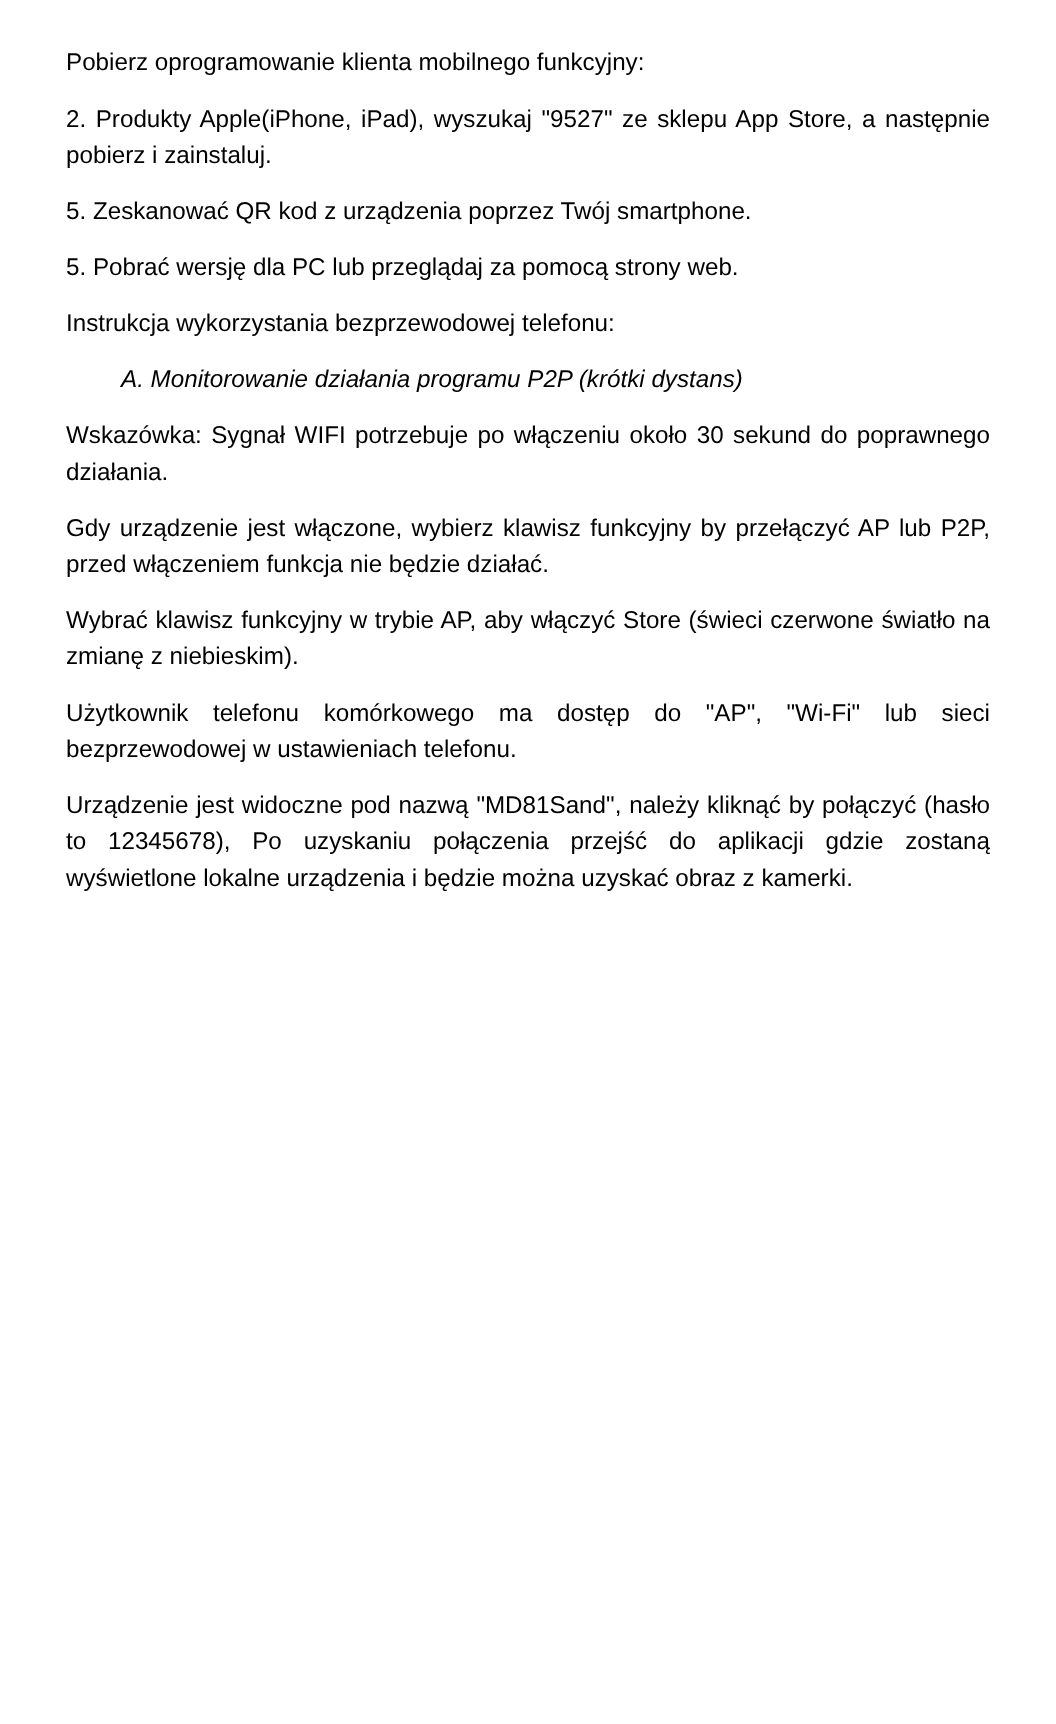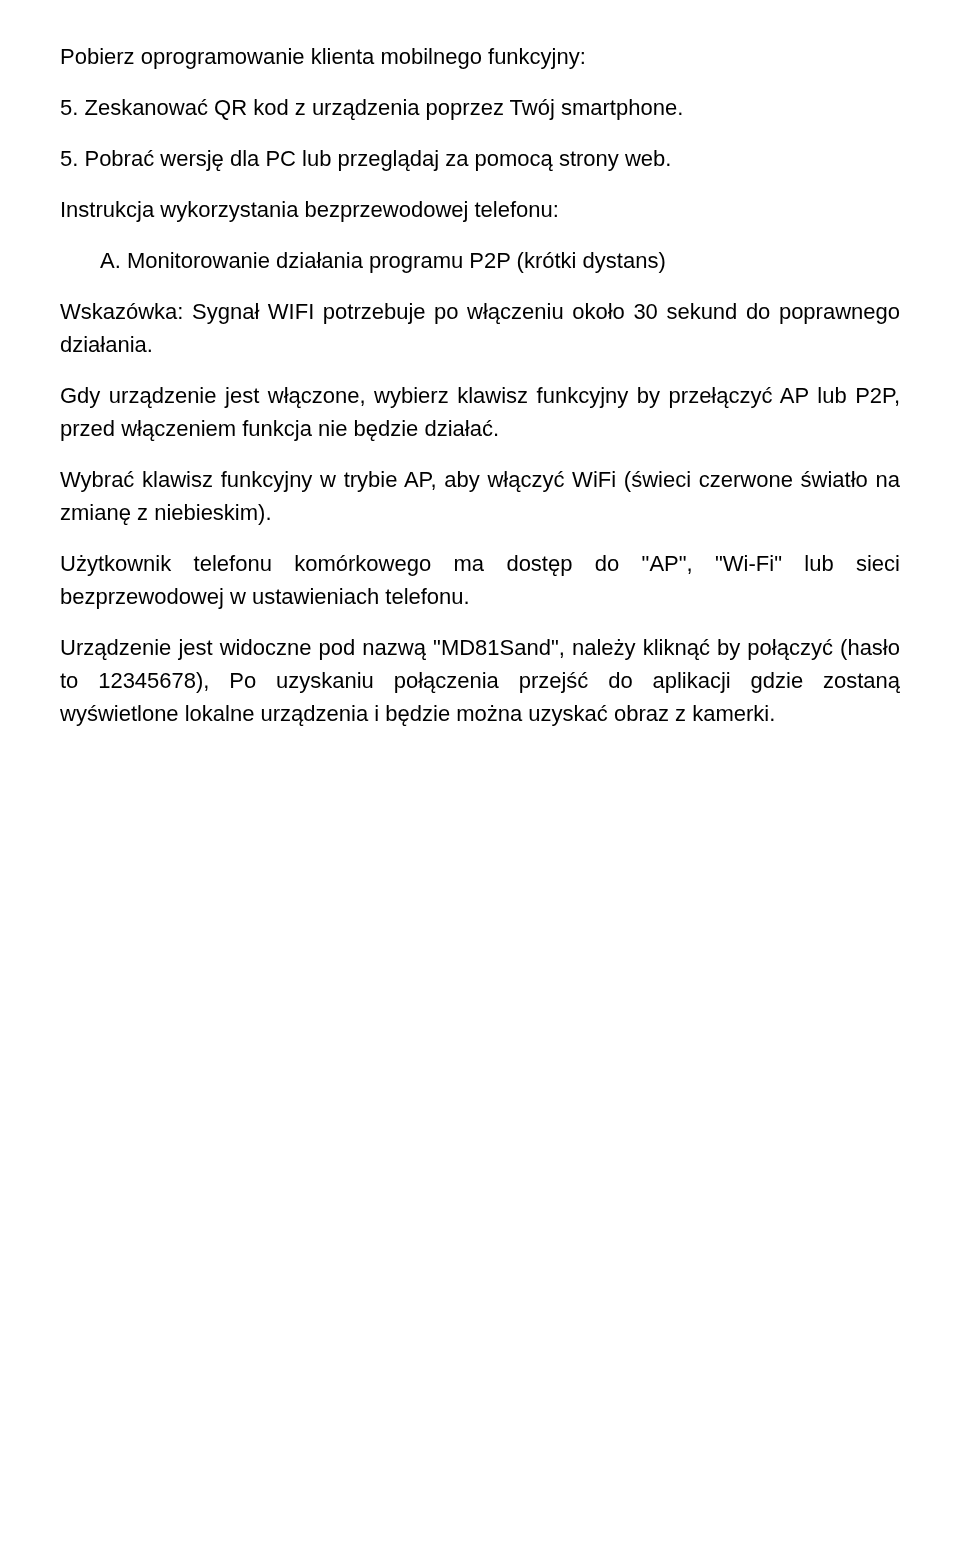--- a/index.html
+++ b/index.html
@@ -19,33 +19,37 @@
     }
     .content {
       max-width: 860px;
       margin: 0 auto;
     }
     .paragraph {
       margin-bottom: 18px;
       text-align: justify;
     }
     .paragraph.indent {
-      margin-left: 40px;
+      margin-left: 50px;
+      font-style: italic;
     }
   </style>
 </head>
 <body>
 
 <div class="content">
 
   <div class="paragraph">
     <span>Pobierz oprogramowanie klienta mobilnego funkcyjny:</span>
   </div>
 
 
+  <div class="paragraph">
+    <span>2. Produkty Apple(iPhone, iPad), wyszukaj "9527" ze sklepu App Store, a następnie pobierz i zainstaluj.</span>
+  </div>
 
 
   <div class="paragraph">
     <span>5. Zeskanować QR kod z urządzenia poprzez Twój smartphone.</span>
   </div>
 
   <div class="paragraph">
     <span>5. Pobrać wersję dla PC lub przeglądaj za pomocą strony web.</span>
   </div>
 
@@ -60,21 +64,21 @@
 
   <div class="paragraph">
     <span>Wskazówka: Sygnał WIFI potrzebuje po włączeniu około 30 sekund do poprawnego działania.</span>
   </div>
 
   <div class="paragraph">
     <span>Gdy urządzenie jest włączone, wybierz klawisz funkcyjny by przełączyć AP lub P2P, przed włączeniem funkcja nie będzie działać.</span>
   </div>
 
   <div class="paragraph">
-    <span>Wybrać klawisz funkcyjny w trybie AP, aby włączyć WiFi (świeci czerwone światło na zmianę z niebieskim).</span>
+    <span>Wybrać klawisz funkcyjny w trybie AP, aby włączyć Store (świeci czerwone światło na zmianę z niebieskim).</span>
   </div>
 
   <div class="paragraph">
     <span>Użytkownik telefonu komórkowego ma dostęp do "AP", "Wi-Fi" lub sieci bezprzewodowej w ustawieniach telefonu.</span>
   </div>
 
   <div class="paragraph">
     <span>Urządzenie jest widoczne pod nazwą "MD81Sand", należy kliknąć by połączyć (hasło to 12345678), Po uzyskaniu połączenia przejść do aplikacji gdzie zostaną wyświetlone lokalne urządzenia i będzie można uzyskać obraz z kamerki.</span>
   </div>
 

